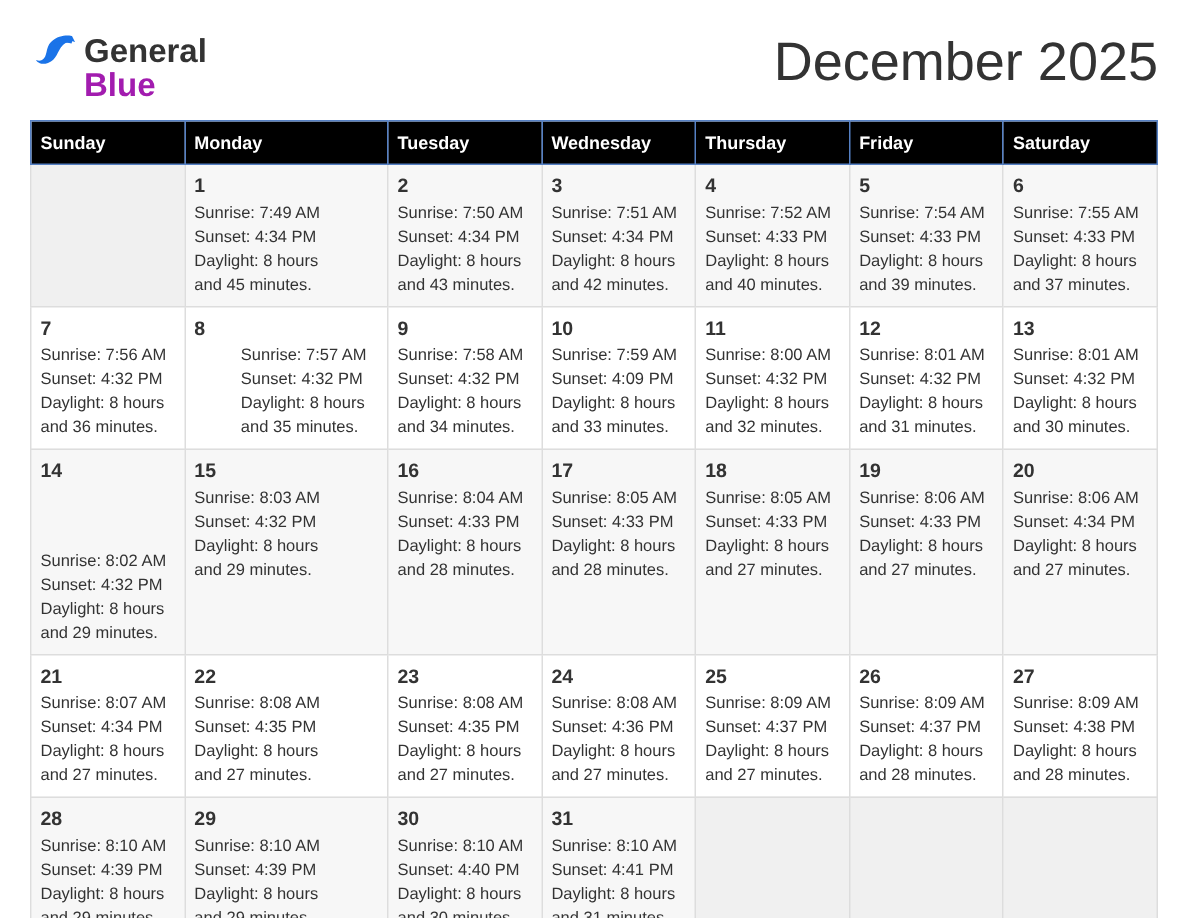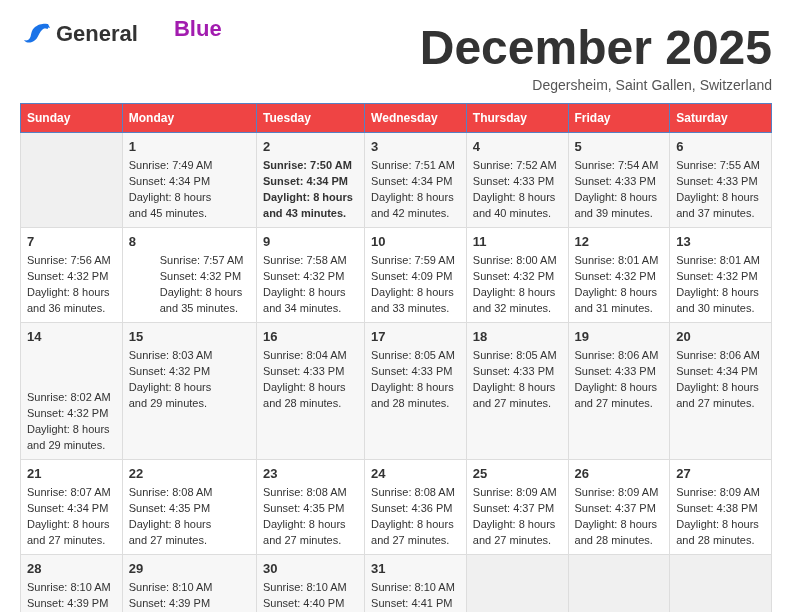--- a/index.html
+++ b/index.html
@@ -11,41 +11,42 @@
       padding: 20px;
     }
     .header {
       display: flex;
       align-items: flex-start;
       justify-content: space-between;
       margin-bottom: 10px;
     }
     .logo {
       display: flex;
+      flex-direction: column;
       align-items: flex-start;
     }
     .logo-line1 { display: flex; align-items: center; gap: 4px; }
     .title-section { text-align: right; }
     .month-title {
-      font-size: 48px;
-      font-weight: bold;
+      font-size: 36px;
+      font-weight: normal;
       color: #333;
     }
     .subtitle {
       font-size: 14px;
       color: #555;
       margin-top: 2px;
     }
     .calendar {
       width: 100%;
       border-collapse: collapse;
       font-size: 11px;
     }
     .calendar thead tr {
-      background-color: #ef4444;
+      background-color: #000000;
       color: white;
     }
     .calendar thead th {
       padding: 7px 6px;
       font-size: 12px;
       font-weight: bold;
       text-align: left;
       border: 1px solid #5580c4;
     }
     .calendar tbody tr {
@@ -87,21 +88,20 @@
       <svg width="32" height="28" viewBox="0 0 32 28">
         <path d="M28 4 C28 4 20 2 14 8 C10 12 12 18 8 20 C6 21 4 20 4 20 C4 20 6 24 12 22 C18 20 18 14 22 10 C26 6 30 8 30 8 Z" fill="#1a73e8"></path>
         <path d="M16 10 C16 10 22 6 28 8" stroke="#1a73e8" stroke-width="2" fill="none"></path>
       </svg>
       <span style="font-size:22px; font-weight:bold; color:#333;">General</span>
     </div>
     <span style="font-size:22px; font-weight:bold; color:#a21caf; margin-left:36px; margin-top:-4px;">Blue</span>
   </div>
   <div class="title-section">
     <div class="month-title">December 2025</div>
-    <div class="subtitle">Degersheim, Saint Gallen, Switzerland</div>
   </div>
 </div>
 
 <table class="calendar">
   <thead>
     <tr>
     <th>Sunday</th>
         <th>Monday</th>
         <th>Tuesday</th>
         <th>Wednesday</th>
@@ -115,21 +115,21 @@
         <td class="empty-cell"></td>
         <td>
           <span class="day-number">1</span>
           <div class="day-info" style="white-space: pre-line;">Sunrise: 7:49 AM
 Sunset: 4:34 PM
 Daylight: 8 hours
 and 45 minutes.</div>
         </td>
         <td>
           <span class="day-number">2</span>
-          <div class="day-info" style="white-space: pre-line; font-weight: bold;">Sunrise: 7:50 AM
+          <div class="day-info" style="white-space: pre-line;">Sunrise: 7:50 AM
 Sunset: 4:34 PM
 Daylight: 8 hours
 and 43 minutes.</div>
         </td>
         <td>
           <span class="day-number">3</span>
           <div class="day-info" style="white-space: pre-line;">Sunrise: 7:51 AM
 Sunset: 4:34 PM
 Daylight: 8 hours
 and 42 minutes.</div>

